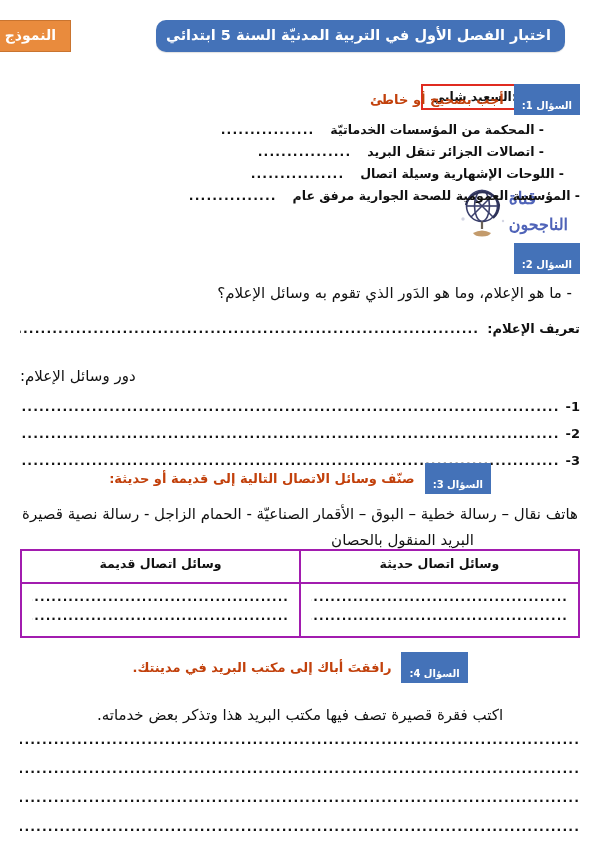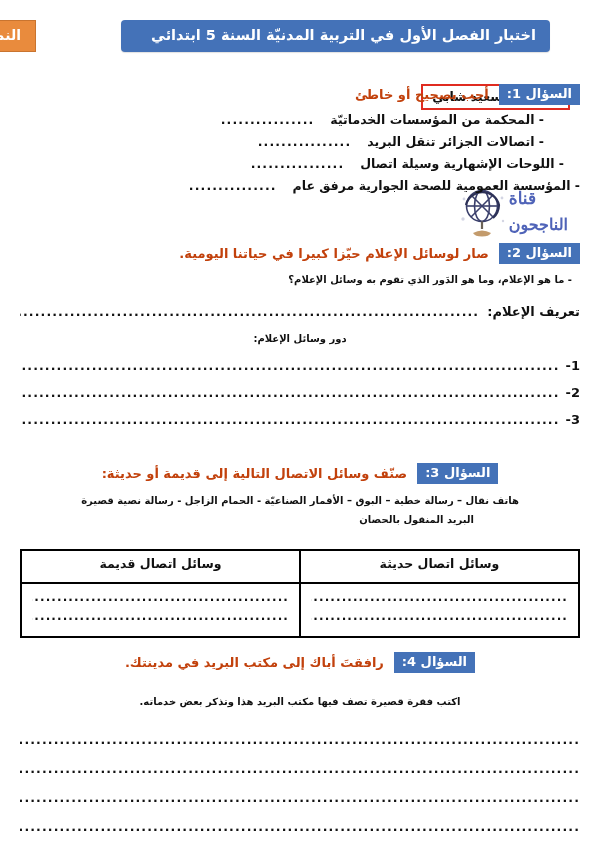--- a/index.html
+++ b/index.html
@@ -37,25 +37,25 @@
     align-items: center;
     justify-content: flex-start;
     padding: 0 20px;
     box-sizing: border-box;
   }
   .title-banner {
     background: #4472b8;
     color: #ffffff;
     font-size: 14.5px;
     font-weight: bold;
-    border-radius: 4px;
-    padding: 7px 14px 8px 30px;
+    border-radius: 10px;
+    padding: 7px 14px 8px 10px;
     line-height: 1.15;
     white-space: nowrap;
-    margin-right: 30px;
+    margin-right: 15px;
     box-shadow: 0 1px 1px rgba(0,0,0,.12);
   }
   .model-badge {
     background: #e98b3d;
     color: #ffffff;
     font-size: 14px;
     font-weight: bold;
     border: 1px solid #c9742f;
     padding: 6px 14px 7px 14px;
     line-height: 1.15;
@@ -107,34 +107,34 @@
     display: flex;
     flex-direction: row;
     align-items: center;
     justify-content: flex-start;
     gap: 10px;
   }
   .q-badge {
     background: #4472b8;
     color: #ffffff;
     font-weight: bold;
-    font-size: 13px;
-    padding: 2px 8px 3px 8px;
+    font-size: 10px;
+    padding: 16px 8px 3px 8px;
     white-space: nowrap;
     line-height: 1.2;
   }
   .q-text {
     font-size: 13px;
     font-weight: bold;
     color: #c2410c;
     white-space: nowrap;
   }
   .line {
-    font-size: 10px;
-    font-weight: bold;
+    font-size: 15px;
+    font-weight: normal;
     color: #111;
     line-height: 1.35;
   }
   .tf-item {
     display: flex;
     flex-direction: row;
     align-items: baseline;
     justify-content: flex-start;
     font-size: 12.5px;
     font-weight: bold;
@@ -177,21 +177,21 @@
   table.classify {
     position: absolute;
     left: 20px;
     right: 20px;
     width: 560px;
     border-collapse: collapse;
     table-layout: fixed;
     background: #fff;
   }
   table.classify td {
-    border: 2px solid #000000;
+    border: 2px solid #a21caf;
     padding: 0;
     vertical-align: top;
   }
   table.classify td.head {
     text-align: center;
     font-size: 12.5px;
     font-weight: bold;
     padding: 5px 4px 6px 4px;
     height: 20px;
   }
@@ -263,30 +263,29 @@
     </div>
     <div class="tf-item" style="padding-right:0px;">
       <span class="txt">- المؤسسة العمومية للصحة الجوارية مرفق عام</span>
       <span class="dots">...............</span>
     </div>
   </div>
 
   <div class="qblock" style="top:243px;">
     <div class="q-head">
       <span class="q-badge">السؤال 2:</span>
-      <span class="q-text">صار لوسائل الإعلام حيّزا كبيرا في حياتنا اليومية.</span>
     </div>
     <div class="line" style="margin-top:9px;padding-right:8px;">- ما هو الإعلام، وما هو الدَور الذي تقوم به وسائل الإعلام؟</div>
 
     <div class="inline-fill" style="margin-top:18px;">
       <span class="lbl">تعريف الإعلام:</span>
       <span class="dotline">..........................................................................................</span>
     </div>
 
-    <div class="line" style="margin-top:13px;text-align:center;">دور وسائل الإعلام:</div>
+    <div class="line" style="margin-top:30px;text-align:left;">دور وسائل الإعلام:</div>
 
     <div class="numbered">
       <span class="num">1-</span>
       <span class="dotline">.............................................................................................................</span>
     </div>
     <div class="numbered">
       <span class="num">2-</span>
       <span class="dotline">.............................................................................................................</span>
     </div>
     <div class="numbered">

